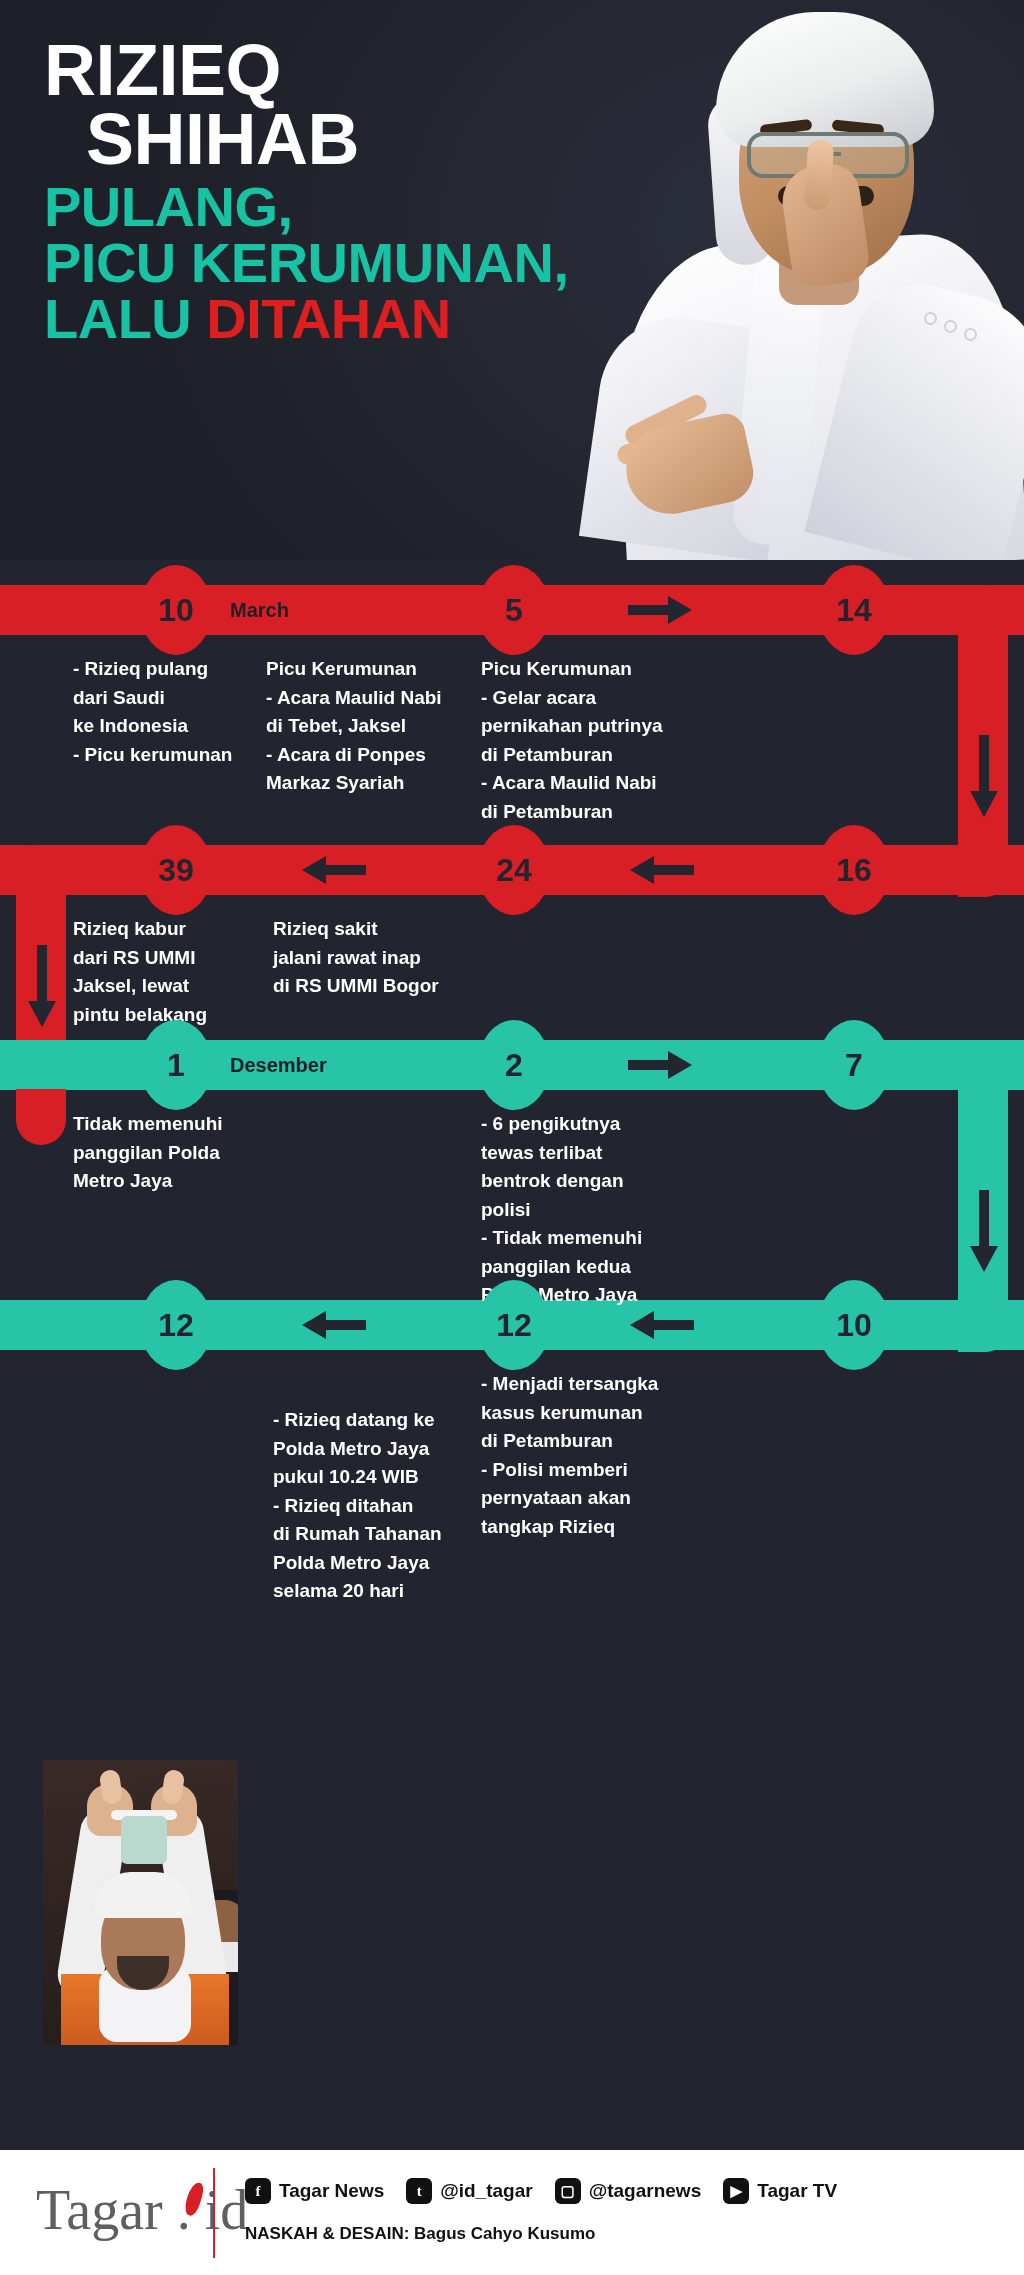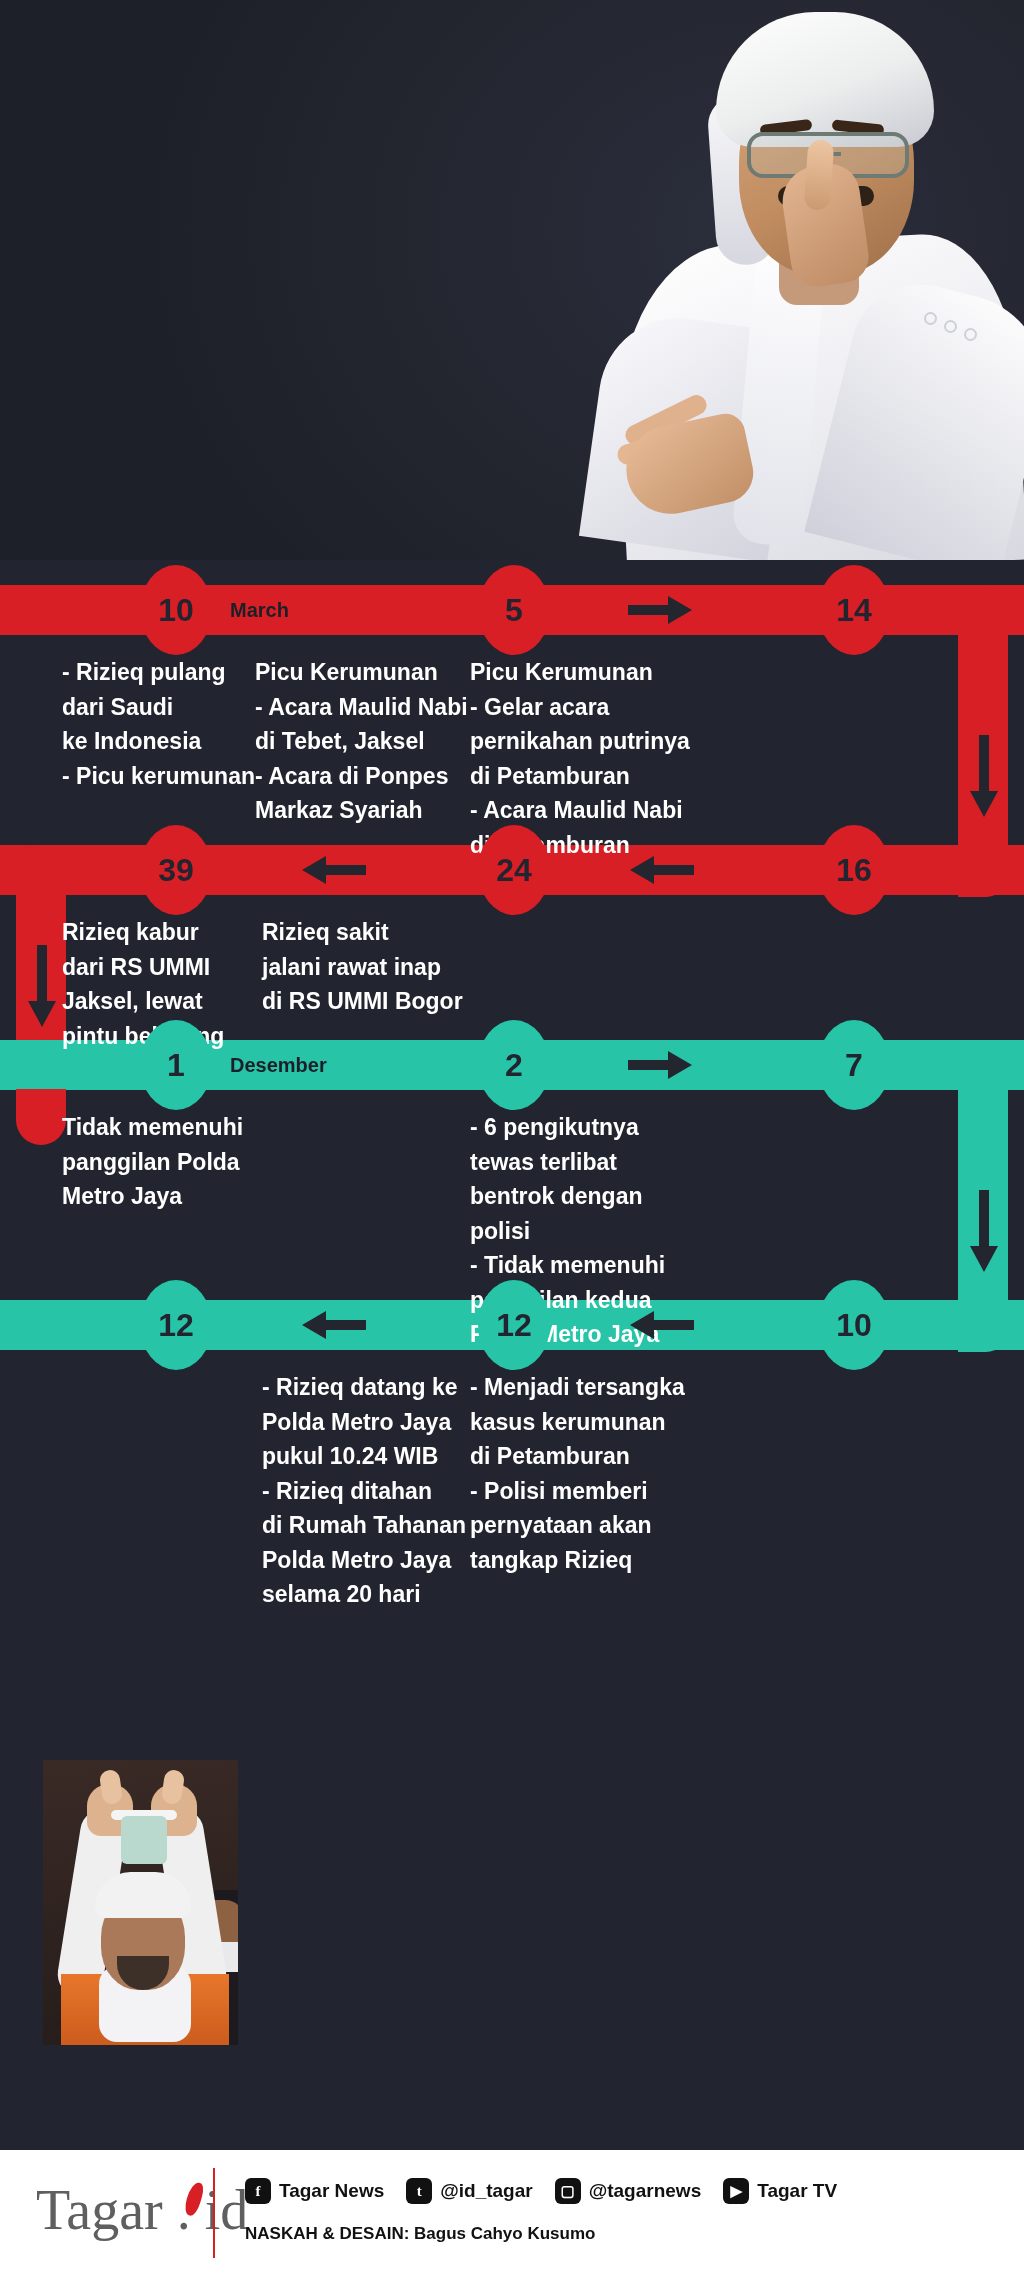--- a/index.html
+++ b/index.html
@@ -112,23 +112,24 @@
   }
   .node.teal { background:#27c4a8; }
   .month-label {
     position:absolute; z-index:4; color:#1d1f28; font-size:20px; font-weight:bold;
     font-family:"Liberation Sans", sans-serif;
   }
   .arrow-h { position:absolute; z-index:4; }
   .arrow-v { position:absolute; z-index:4; }
 
   .col-text {
-    position:absolute; color:#ffffff; font-size:23px; line-height:1.5;
+    position:absolute; color:#ffffff; font-size:19px; line-height:1.5;
     font-weight:bold; white-space:pre-line; z-index:2;
     font-family:"Liberation Sans", sans-serif;
+    margin-left:11px;
   }
 
   
   #bottom-photo {
     position:absolute; left:43px; top:1760px; width:195px; height:285px;
     background:linear-gradient(170deg,#3a2a26 0%,#241c1b 100%);
     overflow:hidden;
   }
   .ph { position:absolute; }
   .ph-face { left:58px; top:132px; width:84px; height:98px; background:#a9795a; border-radius:46% 46% 44% 44%; }
@@ -197,20 +198,27 @@
     <div class="p-shape hand-shush"></div>
     <div class="p-shape finger-up"></div>
     <div class="p-shape finger2"></div>
     <div class="p-shape finger3"></div>
     <div class="p-shape hand-open"></div>
     <div class="p-shape btn-dot bd1"></div>
     <div class="p-shape btn-dot bd2"></div>
     <div class="p-shape btn-dot bd3"></div>
   </div>
 
+  <div id="title-block">
+    <div class="tline t1">RIZIEQ</div>
+    <div class="tline t2">SHIHAB</div>
+    <div class="tline t3">PULANG,</div>
+    <div class="tline t4">PICU KERUMUNAN,</div>
+    <div class="tline t5"><span>LALU </span><span class="red">DITAHAN</span></div>
+  </div>
 
 </div>
 
 <div id="timeline">
     <div class="rail" style="left: 0px; top: 40px; width: 1024px; height: 50px;"></div>
     <div class="rail" style="left: 958px; top: 40px; width: 50px; height: 312px; border-radius: 0px 22px 22px 0px;"></div>
     <svg width="30" height="84" class="arrow-v" style="position: absolute; left: 969px; top: 190px;">
       <path fill="#23252f" d="M10 0 h10 v56 h9 l-14 26 -14 -26 h9 Z"></path>
     </svg>
     <div class="month-label" style="left: 230px; top: 54px;">March</div>
@@ -280,21 +288,21 @@
    Polda Metro Jaya</div>
     <div class="rail teal" style="left: 0px; top: 755px; width: 1024px; height: 50px;"></div>
     <svg width="66" height="30" class="arrow-h" style="position: absolute; left: 300px; top: 765px;">
       <path fill="#23252f" d="M66 10 h-40 v-9 l-24 14 24 14 v-9 h40 Z"></path>
     </svg>
     <svg width="66" height="30" class="arrow-h" style="position: absolute; left: 628px; top: 765px;">
       <path fill="#23252f" d="M66 10 h-40 v-9 l-24 14 24 14 v-9 h40 Z"></path>
     </svg>
     <div class="node teal" style="left: 140px; top: 735px;">12</div>
     <div class="node teal" style="left: 478px; top: 735px;">12</div>
-    <div class="col-text" style="left: 262px; top: 825px; width: 270px;">- Rizieq datang ke
+    <div class="col-text" style="left: 262px; top: 861px; width: 270px;">- Rizieq datang ke
    Polda Metro Jaya
    pukul 10.24 WIB
 - Rizieq ditahan
    di Rumah Tahanan
    Polda Metro Jaya
    selama 20 hari</div>
     <div class="node teal" style="left: 818px; top: 735px;">10</div>
     <div class="col-text" style="left: 470px; top: 825px; width: 270px;">- Menjadi tersangka
    kasus kerumunan
    di Petamburan

